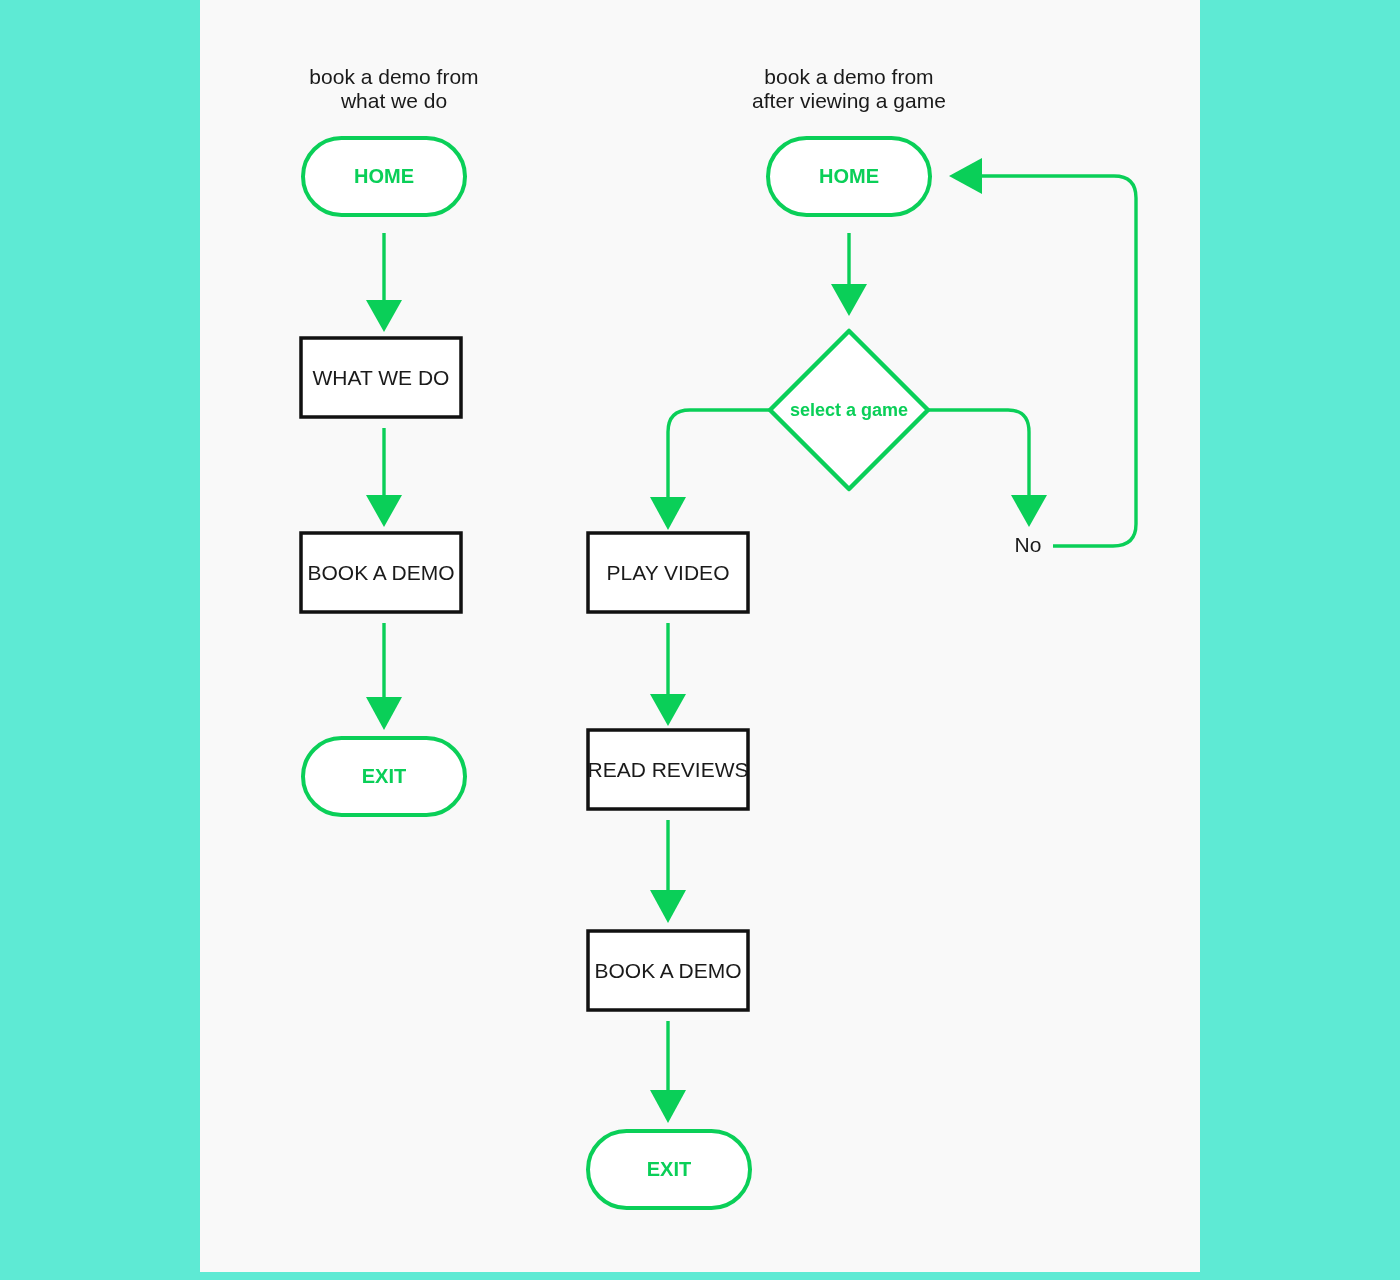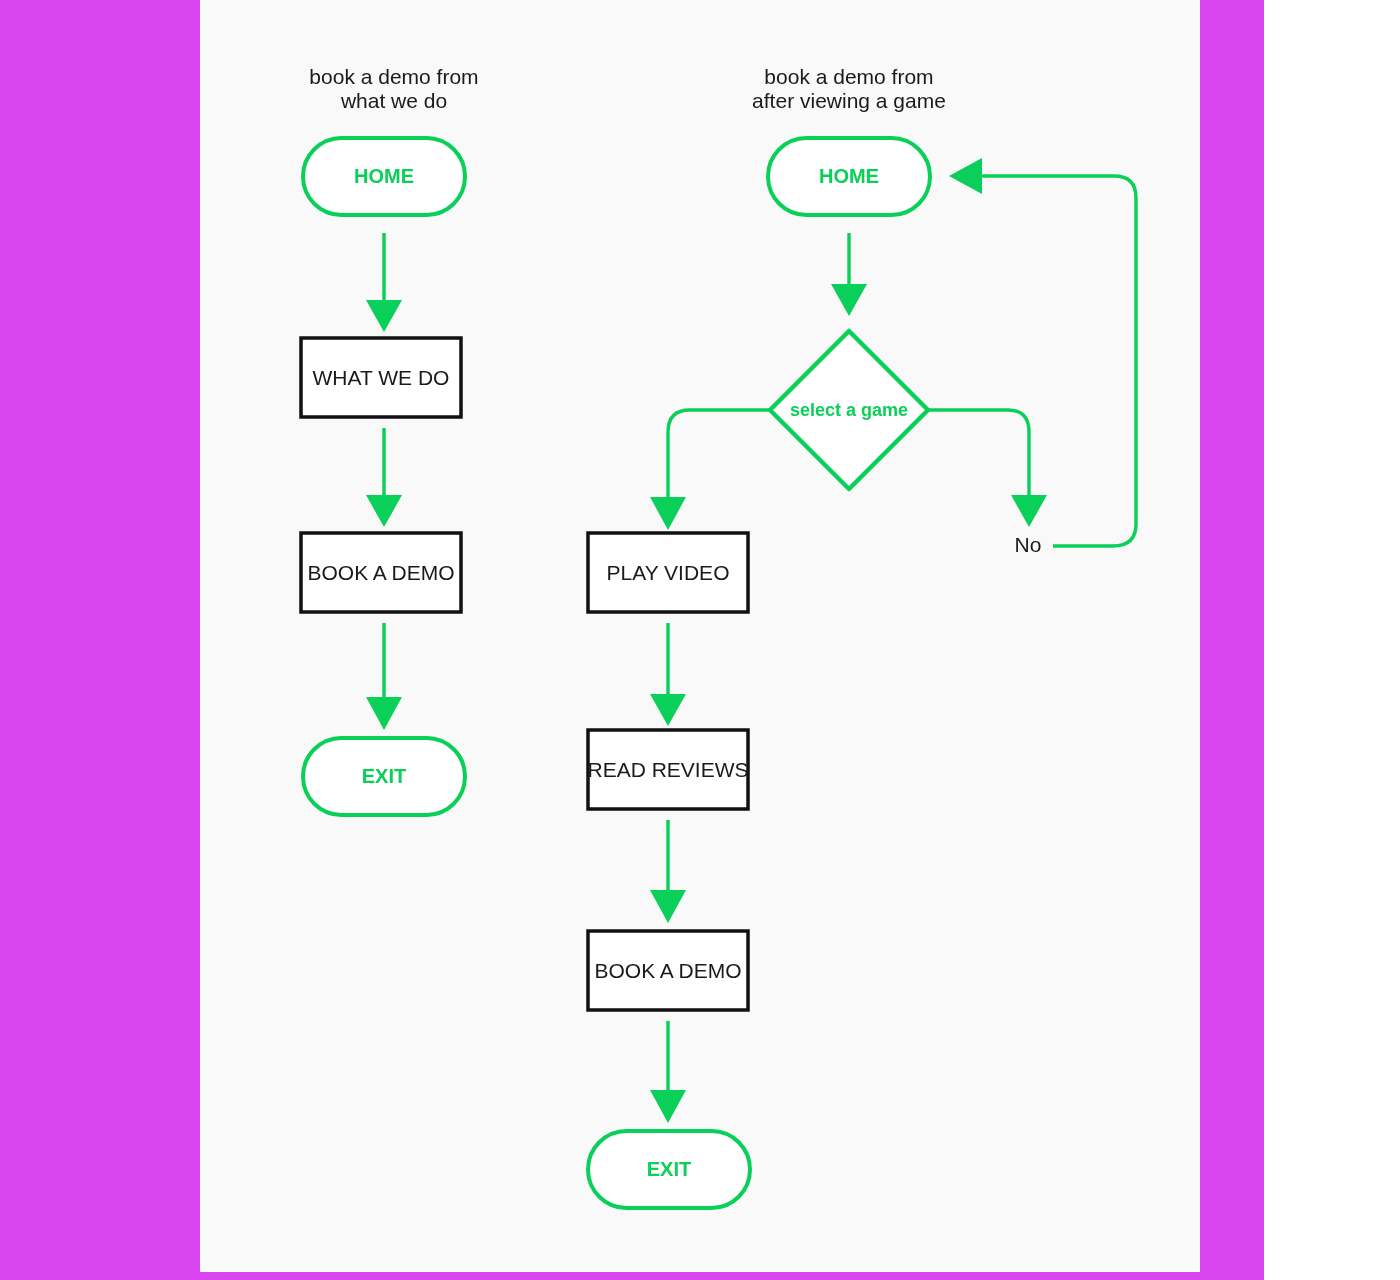--- a/index.html
+++ b/index.html
@@ -8,23 +8,23 @@
     background: #ffffff;
   }
   body {
     width: 1400px;
     height: 1280px;
     font-family: "Liberation Sans", sans-serif;
     overflow: hidden;
   }
   #page {
     position: relative;
-    width: 1264px;
+    width: 1400px;
     height: 1280px;
-    background: #d946ef;
+    background: #5eead4;
   }
   #canvas {
     position: absolute;
     left: 200px;
     top: 0px;
     width: 1000px;
     height: 1272px;
     background: #f9f9f9;
   }
   svg#flow {

